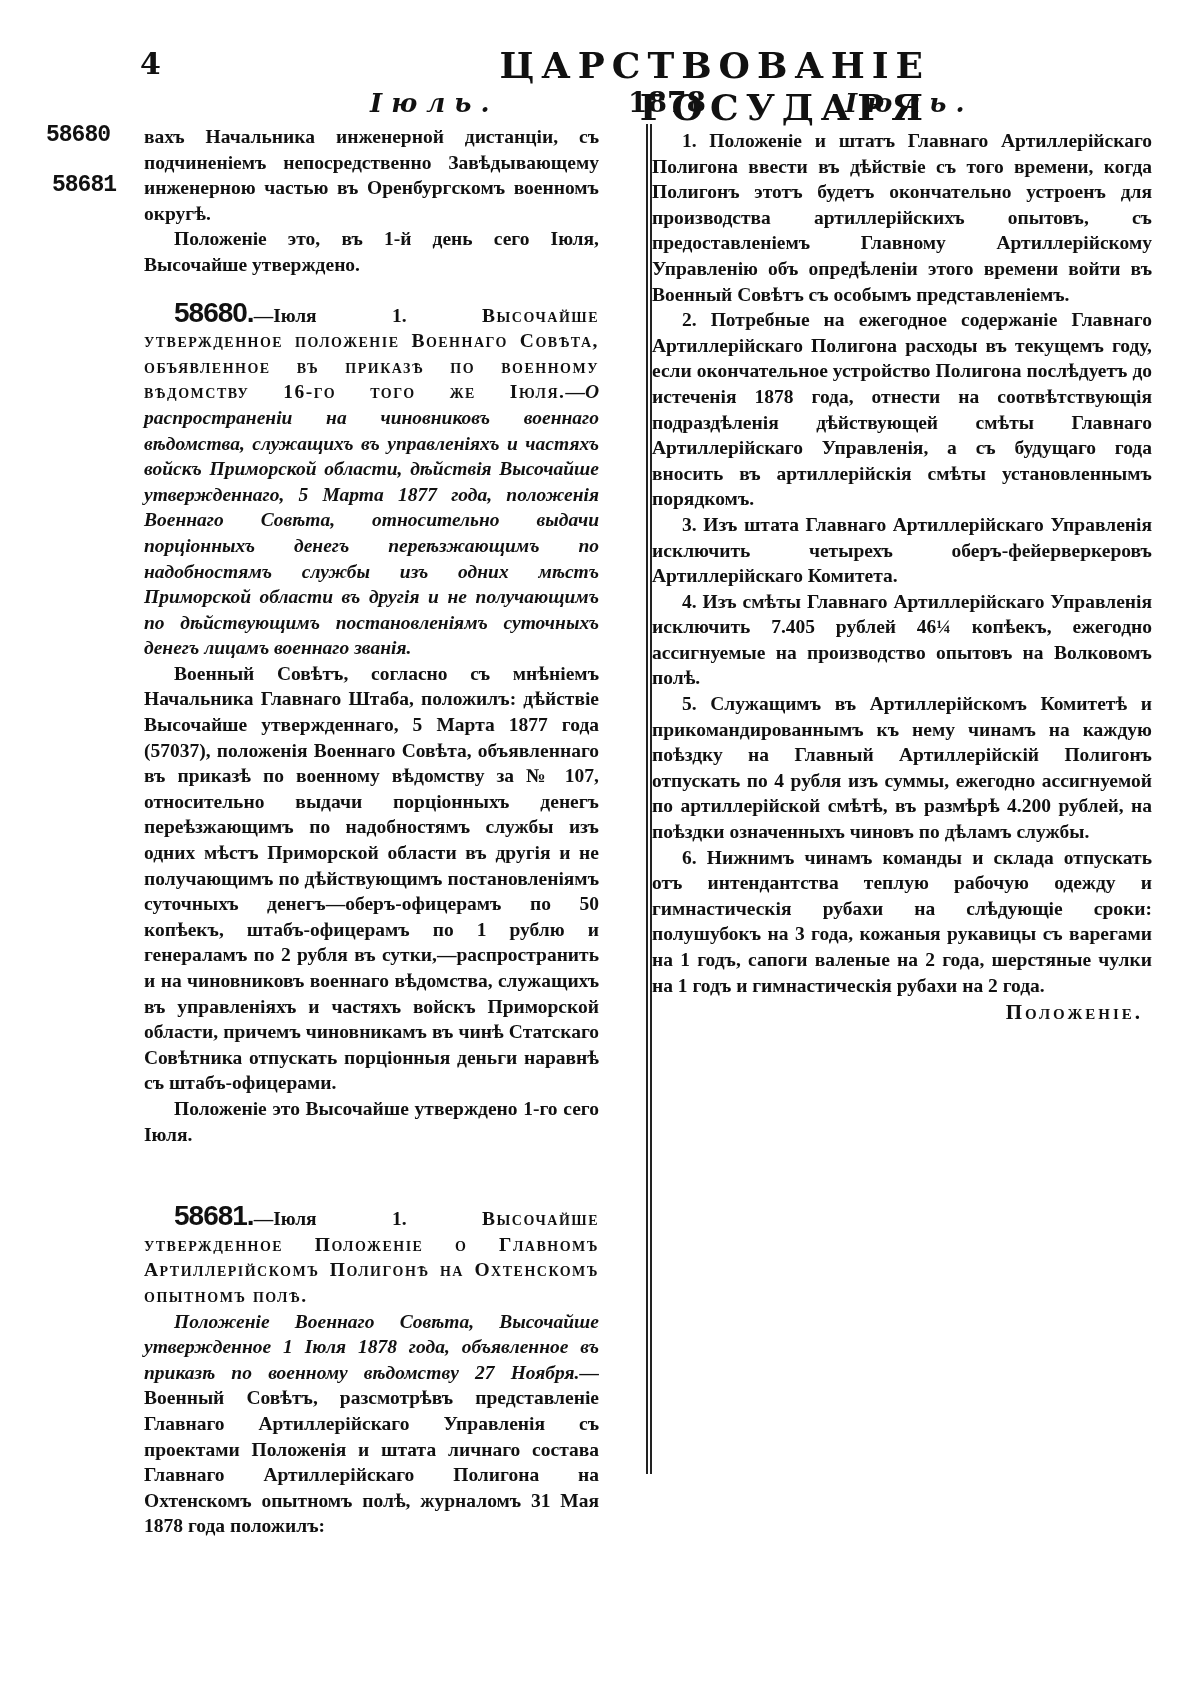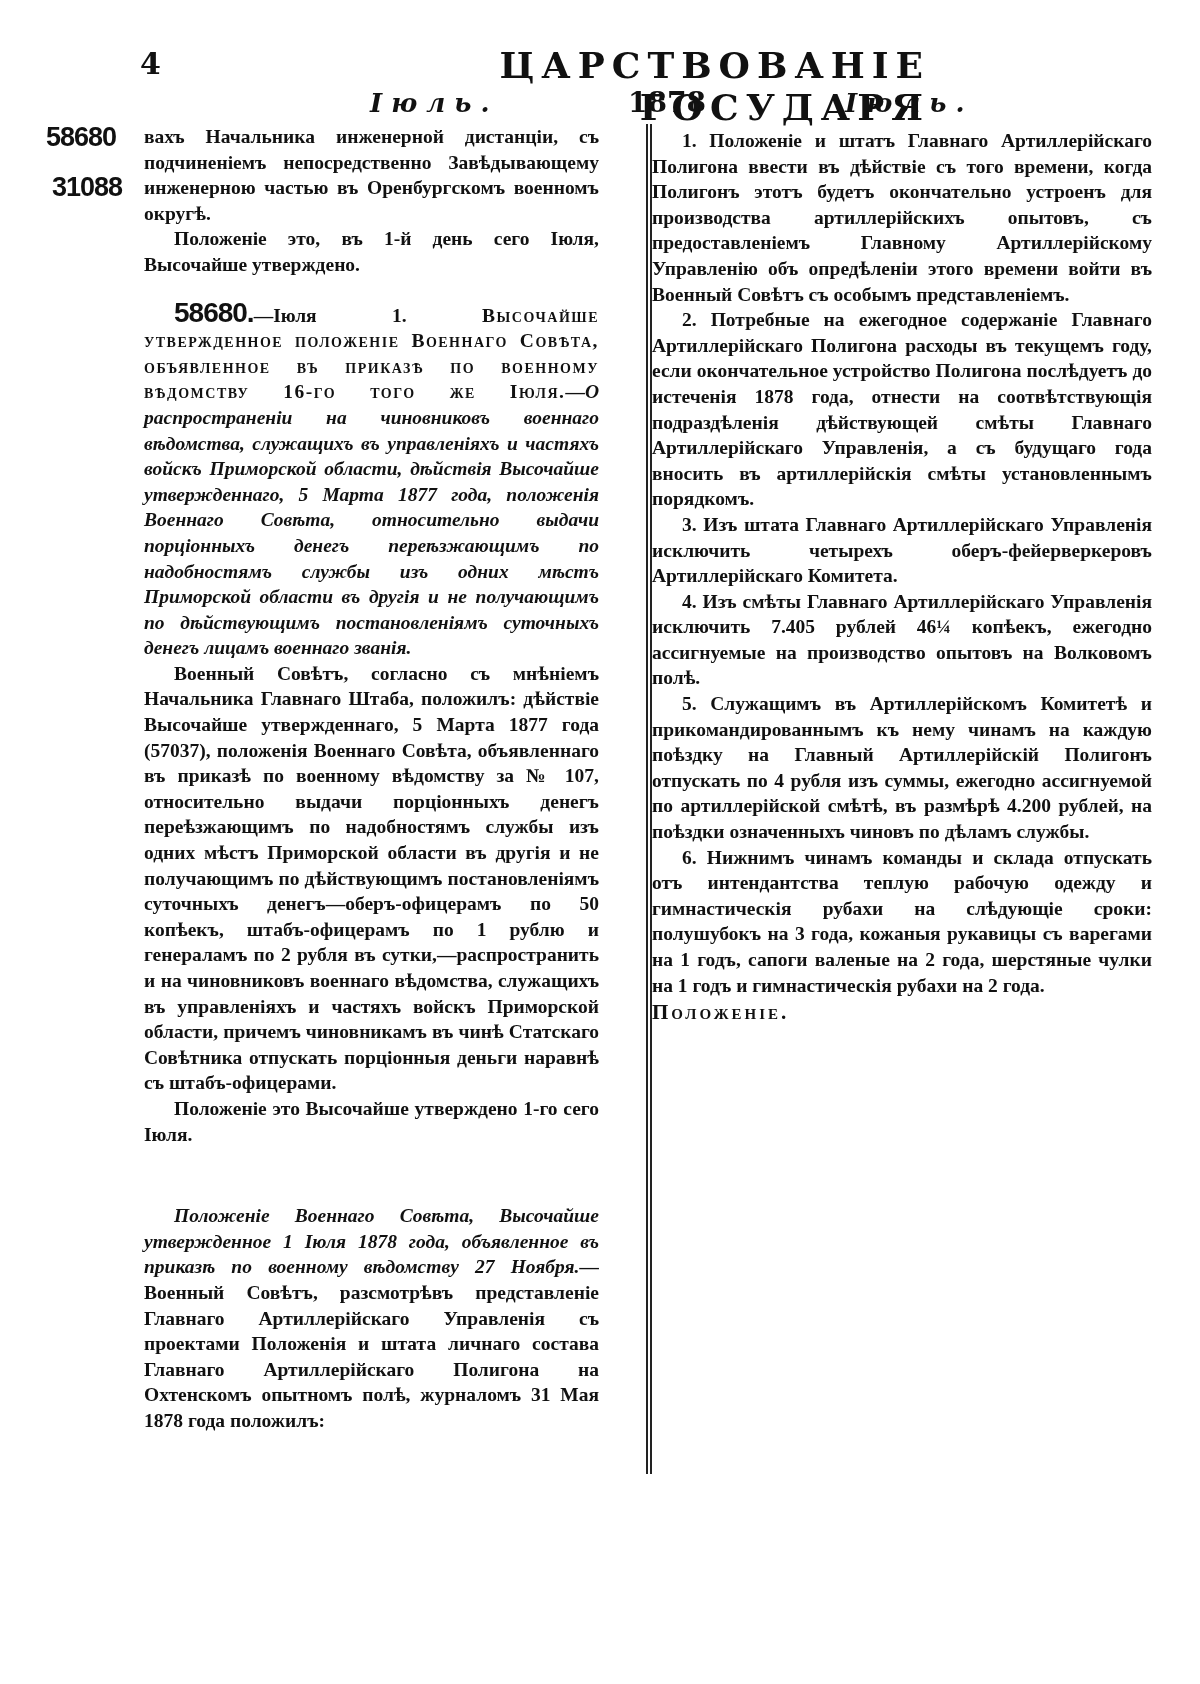--- a/index.html
+++ b/index.html
@@ -11,70 +11,74 @@
   .page-number { position: absolute; left: 140px; top: 46px; font-size: 30px; font-weight: bold; }
   .running-title {
     position: absolute; left: 350px; top: 44px; width: 580px; text-align: right;
     font-size: 36px; font-weight: bold; letter-spacing: 7px;
   }
   .month-left { position: absolute; left: 370px; top: 88px; font-size: 26px; font-style: italic; font-weight: bold; letter-spacing: 9px; }
   .year { position: absolute; left: 628px; top: 86px; font-size: 28px; font-weight: bold; }
   .month-right { position: absolute; left: 845px; top: 88px; font-size: 26px; font-style: italic; font-weight: bold; letter-spacing: 9px; }
 
   .margin-num {
-    position: absolute; font-size: 27px; font-weight: 900; letter-spacing: -1px;
-    font-family: Liberation Sans, sans-serif;
+    position: absolute; font-size: 23px; font-weight: 900; letter-spacing: -1px;
+    font-family: Liberation Mono, monospace;
   }
   .mn1 { left: 46px; top: 122px; }
   .mn2 { left: 52px; top: 172px; }
 
   .col { position: absolute; font-family: "Liberation Serif", serif; }
   .col-left { left: 144px; top: 124px; width: 455px; }
   .col-right { left: 652px; top: 128px; width: 500px; }
 
   .divider { position: absolute; left: 646px; top: 124px; width: 6px; height: 1350px;
     border-left: 2px solid #222; border-right: 2px solid #222; box-sizing: border-box; }
 
   p { margin: 0; font-size: 19.5px; line-height: 25.6px; text-align: justify; font-weight: bold; }
   p.indent { text-indent: 30px; }
   .italic { font-style: italic; }
   .spacer-sm { height: 22px; }
   .spacer-lg { height: 56px; }
   .entry-num { font-family: Liberation Sans, sans-serif; font-size: 28px; font-weight: 900; letter-spacing: -1px; }
   .smallcaps { font-variant: small-caps; letter-spacing: 1.5px; }
-  .section-heading { text-align: left; font-size: 21px; font-weight: bold; letter-spacing: 3px; font-variant: small-caps; margin: 2px 0; }
+  .section-heading { text-align: right; font-size: 21px; font-weight: bold; letter-spacing: 3px; font-variant: small-caps; margin: 2px 9px; }
 </style>
 </head>
 <body>
 
 <div class="page-number">4</div>
 <div class="running-title">ЦАРСТВОВАНІЕ ГОСУДАРЯ</div>
 <div class="month-left">Іюль.</div>
 <div class="year">1878</div>
 <div class="month-right">Іюль.</div>
 
 <div class="margin-num mn1">58680</div>
-<div class="margin-num mn2">31088</div>
+<div class="margin-num mn2">58681</div>
 
 <div class="divider"></div>
 
 <div class="col col-left">
   <p>вахъ Начальника инженерной дистанціи, съ подчиненіемъ непосредственно Завѣдывающему инженерною частью въ Оренбургскомъ военномъ округѣ.</p>
   <p class="indent">Положеніе это, въ 1-й день сего Іюля, Высочайше утверждено.</p>
   <div class="spacer-sm"></div>
 
   <p class="indent">
     <span class="entry-num">58680.</span><span>—Іюля 1.</span>
     <span class="smallcaps">Высочайше утвержденное положеніе Военнаго Совѣта, объявленное въ приказѣ по военному вѣдомству 16-го того же Іюля.</span><span class="italic">—О распространеніи на чиновниковъ военнаго вѣдомства, служащихъ въ управленіяхъ и частяхъ войскъ Приморской области, дѣйствія Высочайше утвержденнаго, 5 Марта 1877 года, положенія Военнаго Совѣта, относительно выдачи порціонныхъ денегъ переѣзжающимъ по надобностямъ службы изъ одних мѣстъ Приморской области въ другія и не получающимъ по дѣйствующимъ постановленіямъ суточныхъ денегъ лицамъ военнаго званія.</span>
   </p>
   <p class="indent">Военный Совѣтъ, согласно съ мнѣніемъ Начальника Главнаго Штаба, положилъ: дѣйствіе Высочайше утвержденнаго, 5 Марта 1877 года (57037), положенія Военнаго Совѣта, объявленнаго въ приказѣ по военному вѣдомству за № 107, относительно выдачи порціонныхъ денегъ переѣзжающимъ по надобностямъ службы изъ одних мѣстъ Приморской области въ другія и не получающимъ по дѣйствующимъ постановленіямъ суточныхъ денегъ—оберъ-офицерамъ по 50 копѣекъ, штабъ-офицерамъ по 1 рублю и генераламъ по 2 рубля въ сутки,—распространить и на чиновниковъ военнаго вѣдомства, служащихъ въ управленіяхъ и частяхъ войскъ Приморской области, причемъ чиновникамъ въ чинѣ Статскаго Совѣтника отпускать порціонныя деньги наравнѣ съ штабъ-офицерами.</p>
   <p class="indent">Положеніе это Высочайше утверждено 1-го сего Іюля.</p>
   <div class="spacer-lg"></div>
 
   <p class="indent">
+    <span class="entry-num">58681.</span><span>—Іюля 1.</span>
+    <span class="smallcaps">Высочайше утвержденное Положеніе о Главномъ Артиллерійскомъ Полигонѣ на Охтенскомъ опытномъ полѣ.</span>
+  </p>
+  <p class="indent">
     <span class="italic">Положеніе Военнаго Совѣта, Высочайше утвержденное 1 Іюля 1878 года, объявленное въ приказѣ по военному вѣдомству 27 Ноября.—</span>
     <span>Военный Совѣтъ, разсмотрѣвъ представленіе Главнаго Артиллерійскаго Управленія съ проектами Положенія и штата личнаго состава Главнаго Артиллерійскаго Полигона на Охтенскомъ опытномъ полѣ, журналомъ 31 Мая 1878 года положилъ:</span>
   </p>
 </div>
 
 <div class="col col-right">
   <p class="indent">1. Положеніе и штатъ Главнаго Артиллерійскаго Полигона ввести въ дѣйствіе съ того времени, когда Полигонъ этотъ будетъ окончательно устроенъ для производства артиллерійскихъ опытовъ, съ предоставленіемъ Главному Артиллерійскому Управленію объ опредѣленіи этого времени войти въ Военный Совѣтъ съ особымъ представленіемъ.</p>
   <p class="indent">2. Потребные на ежегодное содержаніе Главнаго Артиллерійскаго Полигона расходы въ текущемъ году, если окончательное устройство Полигона послѣдуетъ до истеченія 1878 года, отнести на соотвѣтствующія подраздѣленія дѣйствующей смѣты Главнаго Артиллерійскаго Управленія, а съ будущаго года вносить въ артиллерійскія смѣты установленнымъ порядкомъ.</p>
   <p class="indent">3. Изъ штата Главнаго Артиллерійскаго Управленія исключить четырехъ оберъ-фейерверкеровъ Артиллерійскаго Комитета.</p>
   <p class="indent">4. Изъ смѣты Главнаго Артиллерійскаго Управленія исключить 7.405 рублей 46¼ копѣекъ, ежегодно ассигнуемые на производство опытовъ на Волковомъ полѣ.</p>

